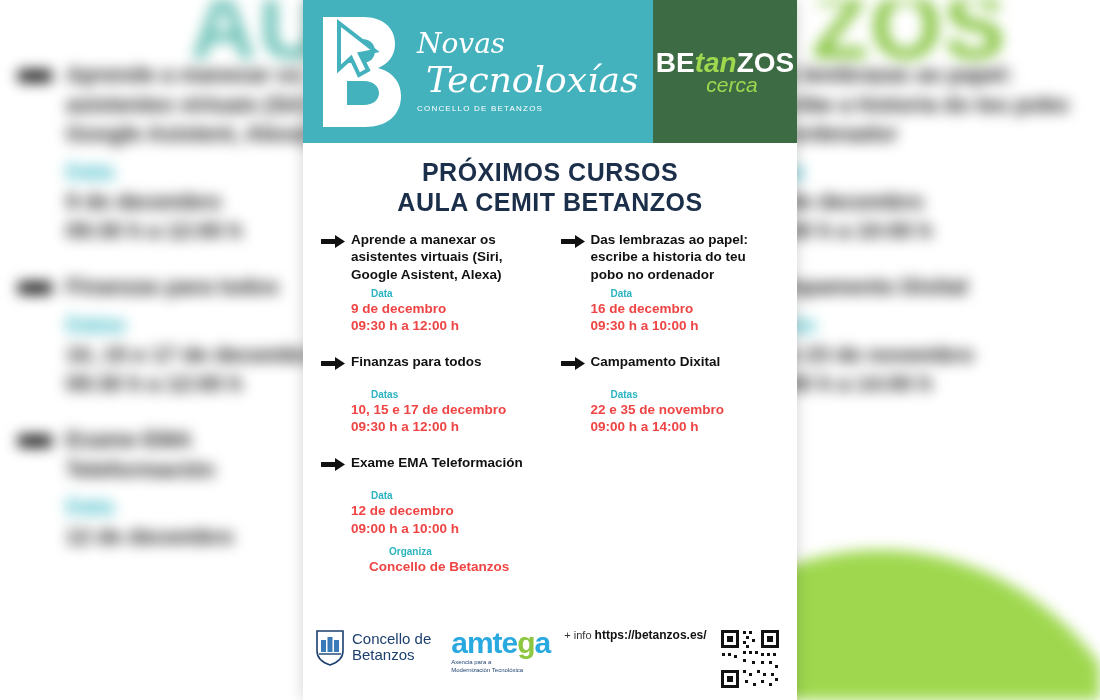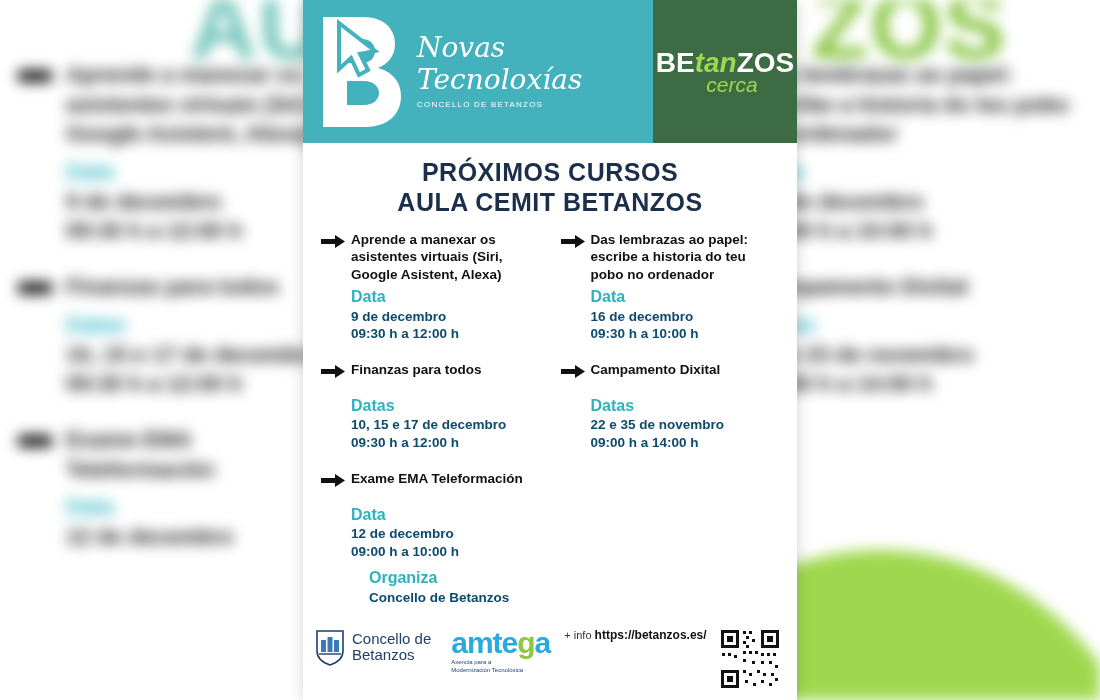--- a/index.html
+++ b/index.html
@@ -105,23 +105,24 @@
     margin-left: 8px;
     line-height: 1.0;
   }
   .hdr-text .l1 {
     font-family: "DejaVu Serif", serif;
     font-size: 28px;
     font-style: italic;
   }
   .hdr-text .l2 {
     font-family: "DejaVu Serif", serif;
-    font-size: 28px;
+    font-size: 36px;
     font-style: italic;
     margin-top: 4px;
+    margin-left: 9px;
   }
   .hdr-text .l3 {
     font-size: 8px;
     letter-spacing: 1.2px;
     margin-top: 7px;
   }
   .hdr-right {
     background: #3d6b44;
     flex: 1 1 auto;
     display: flex;
@@ -181,27 +182,28 @@
   .course-name {
     font-size: 13.5px;
     font-weight: bold;
     color: #111111;
     line-height: 1.28;
   }
   .course-body { margin-left: 30px; margin-top: 4px; }
   .label {
     color: #2bb3c0;
     font-weight: bold;
-    font-size: 16px;
+    font-size: 10px;
     line-height: 1.3;
+    margin-left: 20px;
   }
   .detail {
     font-size: 13.5px;
     font-weight: bold;
-    color: #0c4a6e;
+    color: #ef4444;
     line-height: 1.3;
   }
   .spacer-sm { height: 10px; }
 
   
   .organiza {
     margin-left: 48px;
     margin-top: 6px;
   }
 

